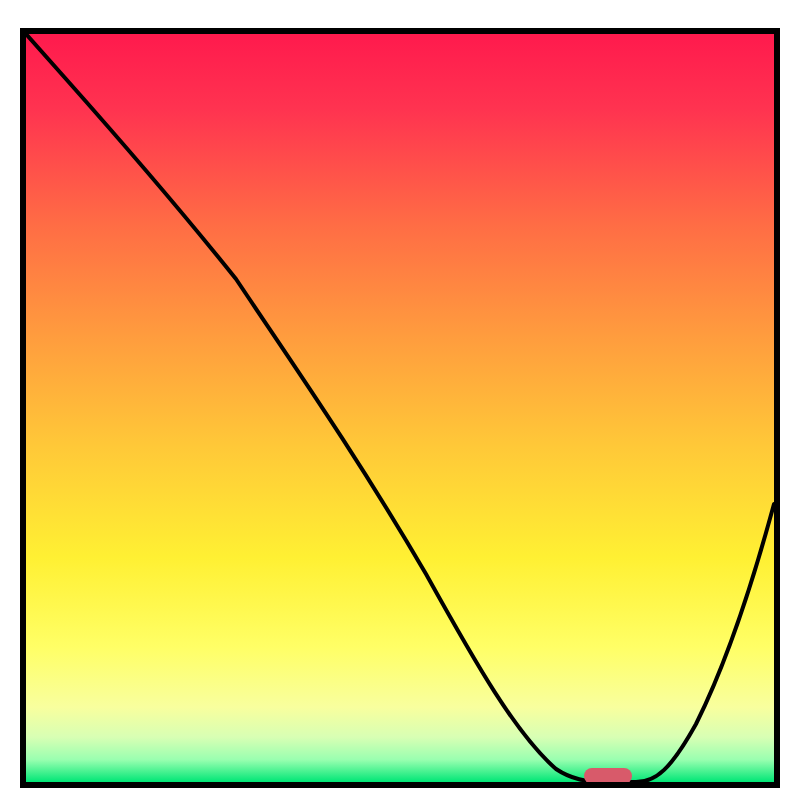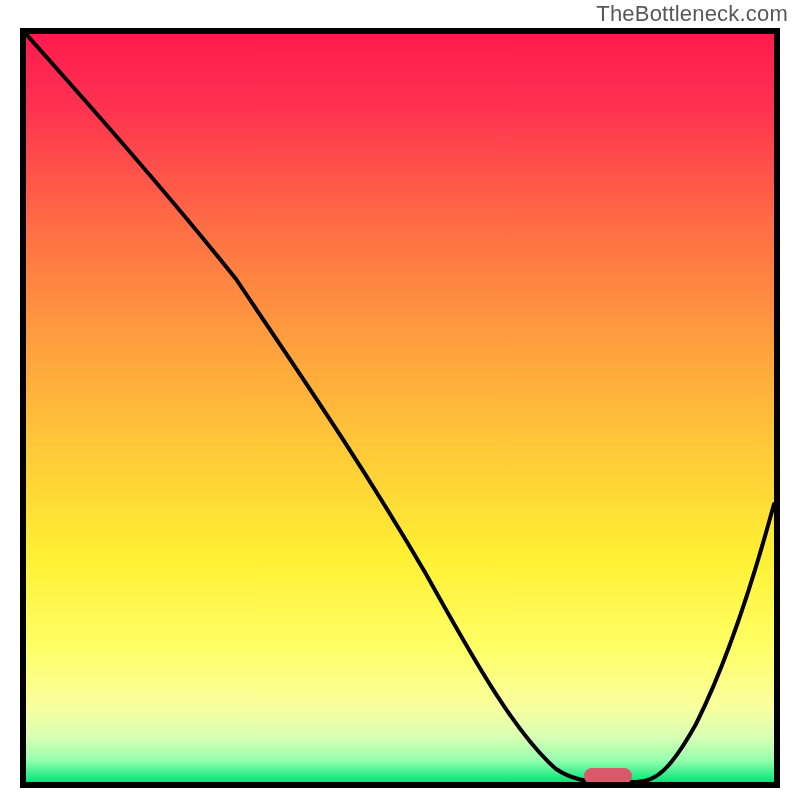--- a/index.html
+++ b/index.html
@@ -48,21 +48,20 @@
     height: 16px;
     background: #d85a6a;
     border-radius: 8px;
   }
 </style>
 </head>
 <body>
 
 <div class="container">
 
-  <div class="watermark">TheBottleneck.com</div>
 
   <div class="plot-frame">
 
     <svg class="gradient-bg" viewBox="0 0 748 748" preserveAspectRatio="none">
       <defs>
         <linearGradient id="bg-grad" x1="0" y1="0" x2="0" y2="1">
           <stop offset="0%" stop-color="#ff1a4d"></stop>
           <stop offset="10%" stop-color="#ff3350"></stop>
           <stop offset="25%" stop-color="#ff6b45"></stop>
           <stop offset="40%" stop-color="#ff9b3e"></stop>

